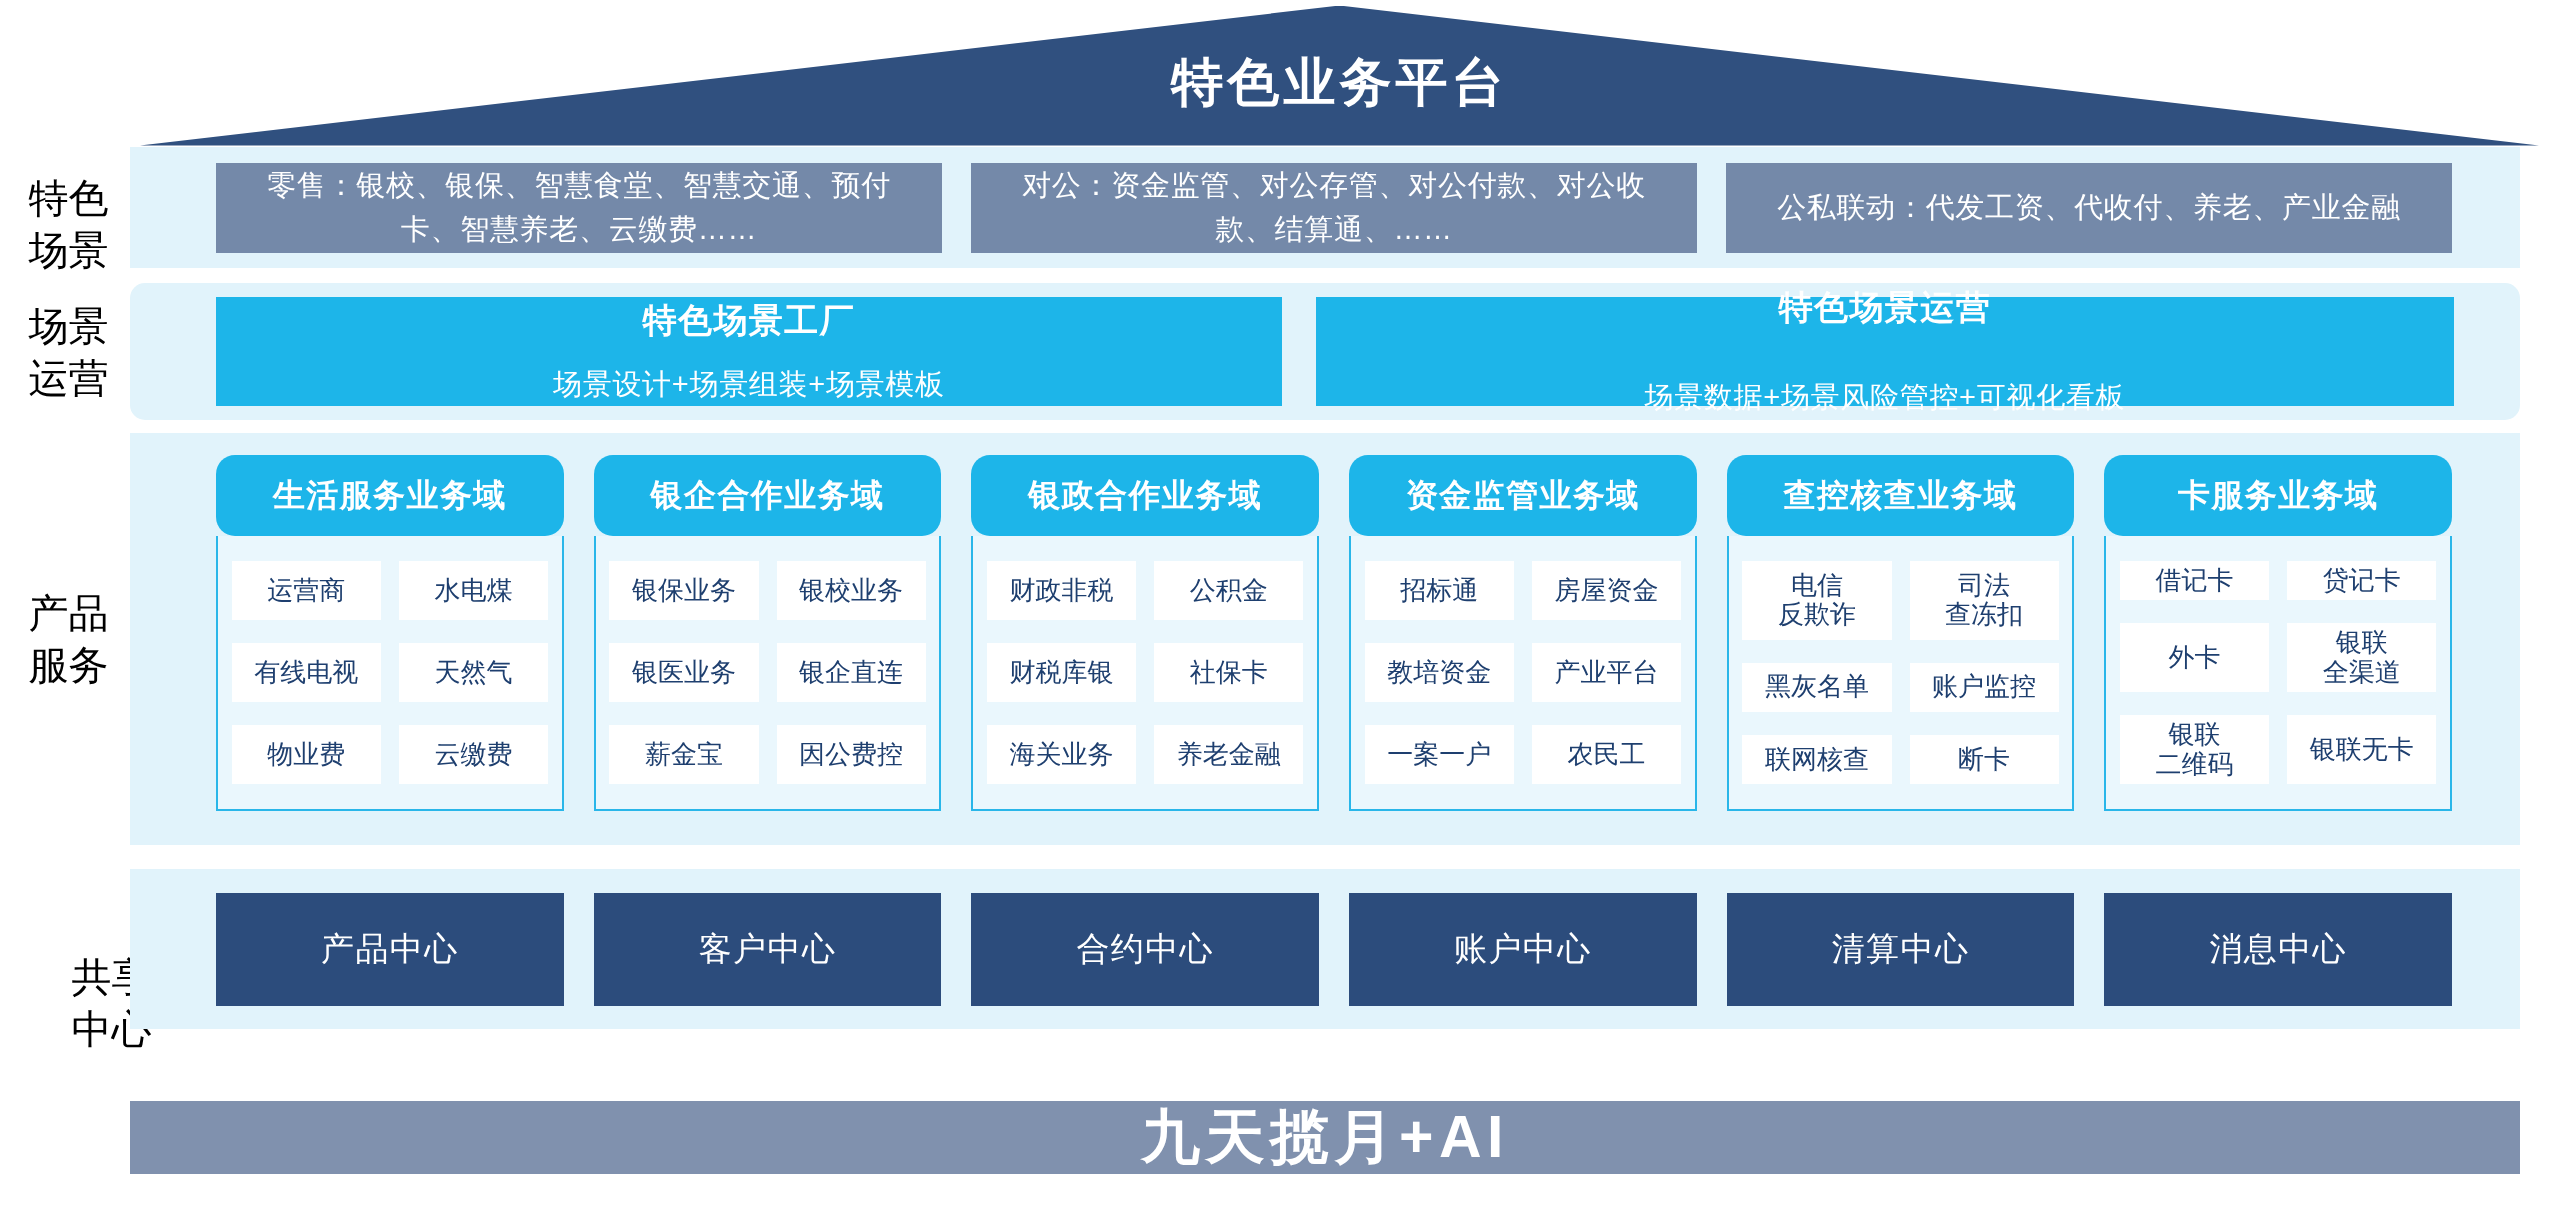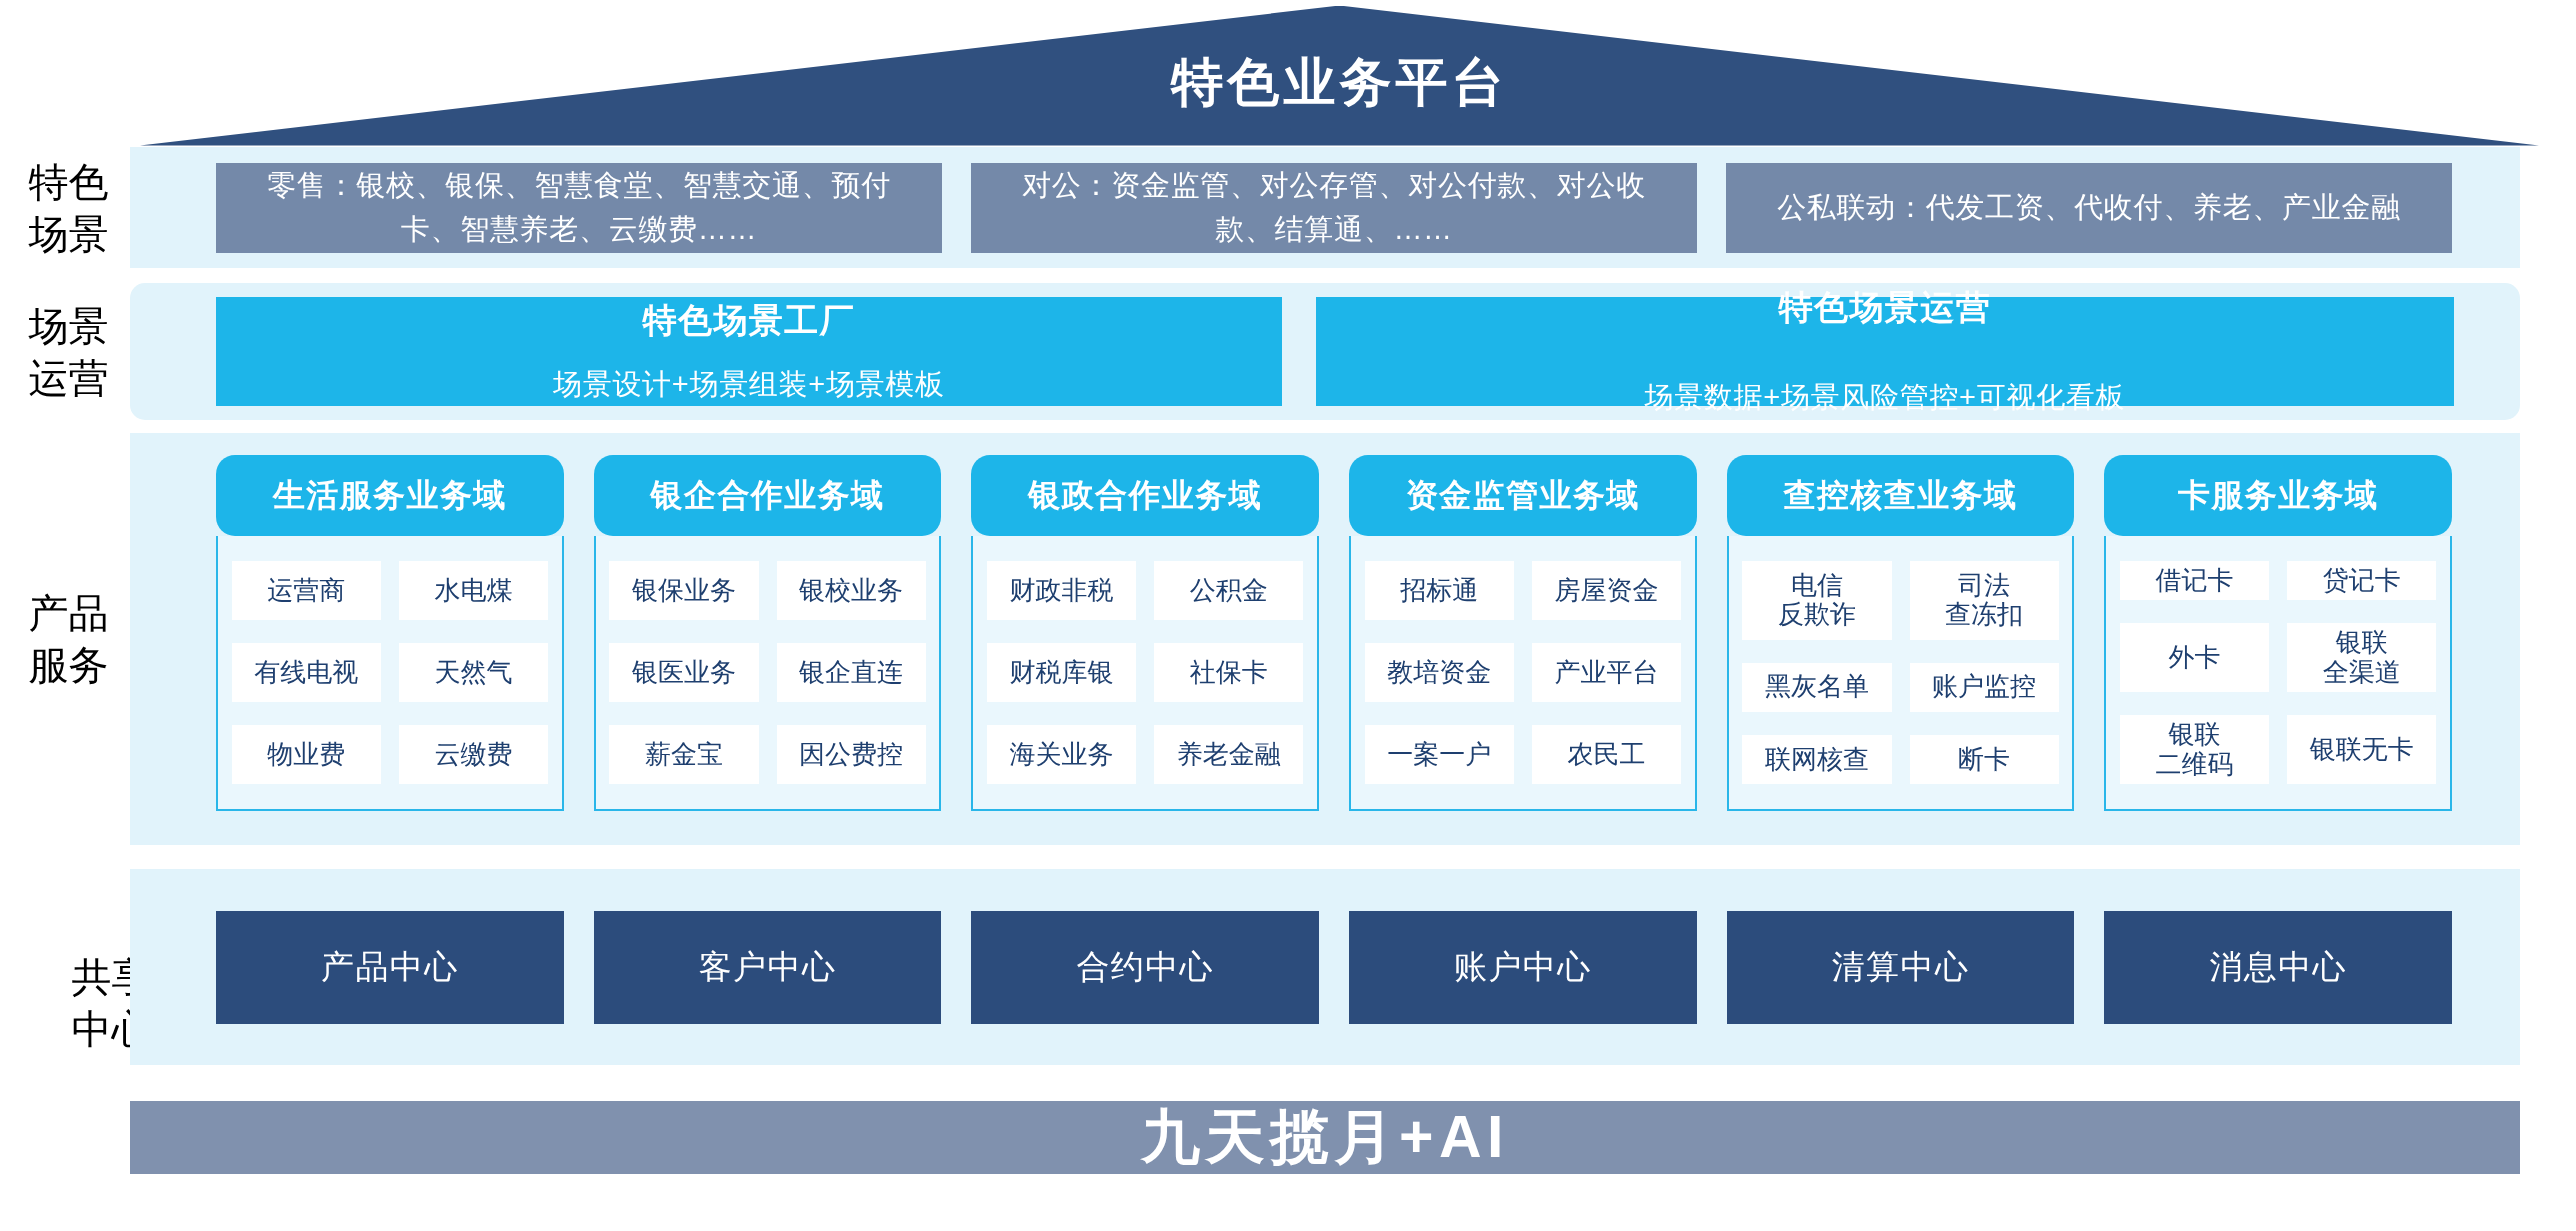--- a/index.html
+++ b/index.html
@@ -20,38 +20,38 @@
     letter-spacing:4.1px;
   }
 
   
   .side-label {
     position:absolute; left:0; width:137px;
     display:flex; align-items:center; justify-content:center;
     text-align:center; color:#000000; font-size:40px; font-weight:500;
     line-height:1.3; white-space:pre-line;
   }
-  .side-label.l1 { top:147px; height:121px; }
+  .side-label.l1 { top:163px; height:121px; }
   .side-label.l2 { top:283px; height:137px; }
   .side-label.l3 { top:433px; height:412px; }
   .side-label.l4 { top:921px; height:164px;margin-left:43px; }
   .side-label.l5 { top:1101px; height:94px; }
 
   
   .band {
     position:absolute; left:130px; width:2390px; background:#e1f3fb;
     display:flex; box-sizing:border-box;
   }
   .band.b1 { top:147px; height:121px; align-items:center;
              padding:0 68px 0 86px; gap:29px; }
   .band.b2 { top:283px; height:137px; align-items:center;
              padding:0 66px 0 86px; gap:34px;border-radius:15px; }
   .band.b3 { top:433px; height:412px; align-items:flex-start;
              padding:22px 68px 0 86px; gap:30px; }
-  .band.b4 { top:869px; height:196px; align-items:center;
+  .band.b4 { top:869px; height:160px; align-items:center;
              padding:0 68px 0 86px; gap:30px; }
 
   
   .scenario-box {
     flex:1; height:90px; background:#7489a9; color:#ffffff;
     display:flex; align-items:center; justify-content:center;
     text-align:center; font-size:29px; line-height:1.5; letter-spacing:0.7px;
     padding:0 29px; box-sizing:border-box;
   }
 

